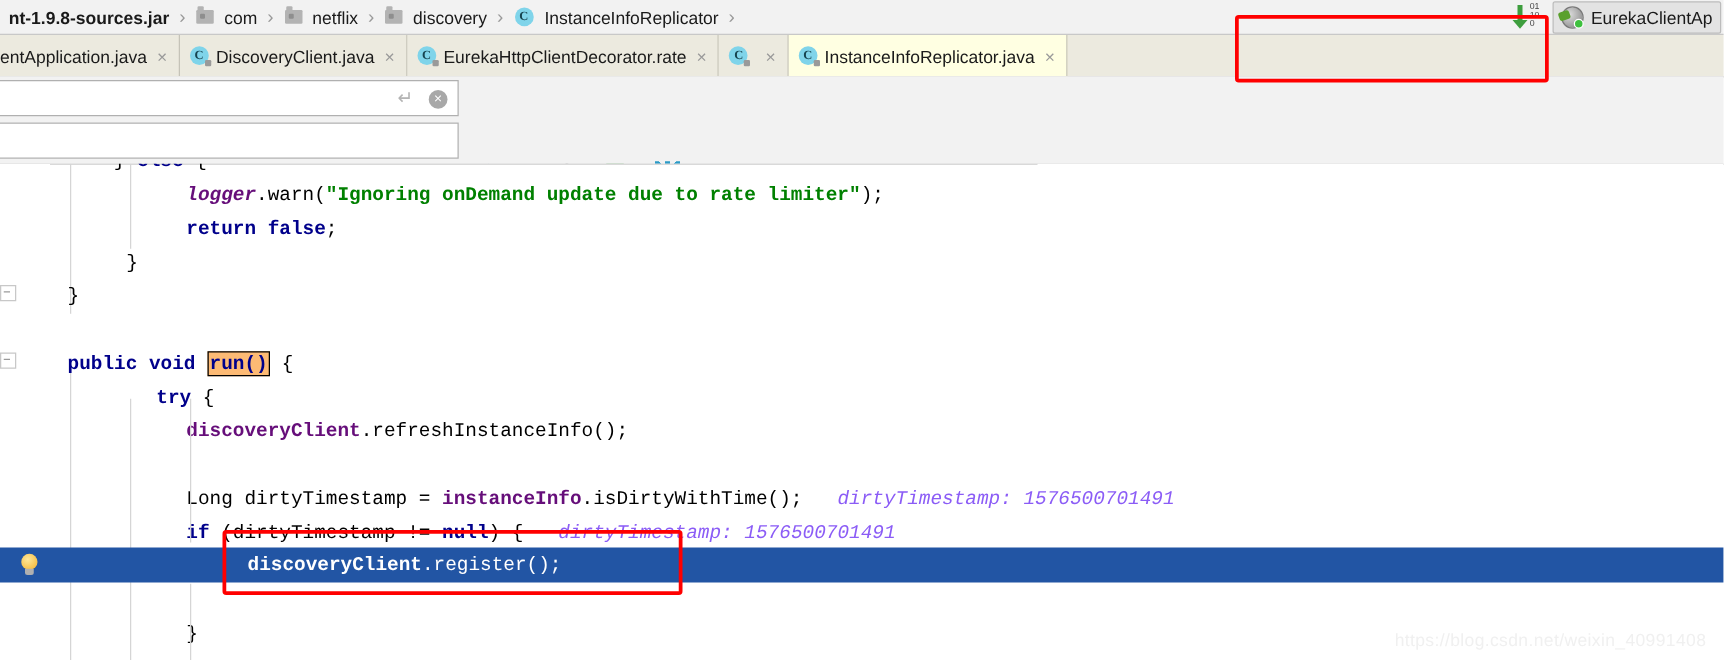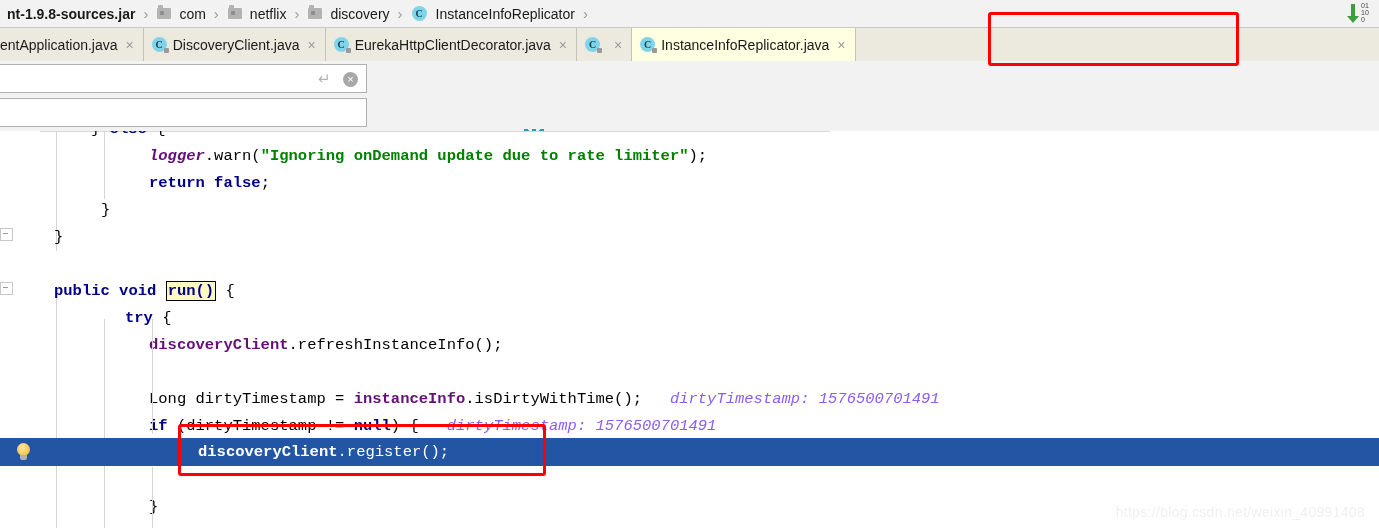--- a/index.html
+++ b/index.html
@@ -205,21 +205,21 @@
     font-size:15.5px;
   }
   .ln{position:absolute;left:0;white-space:pre;height:27px;line-height:27px;}
   .kw{color:#00008b;font-weight:bold;}
   .str{color:#008000;font-weight:bold;}
   .fld{color:#660e7a;font-weight:bold;}
   .fld-i{color:#660e7a;font-weight:bold;font-style:italic;}
   .pln{color:#000000;}
   .hint{color:#8b5cf6;font-style:italic;}
   .hl-run{
-    background:#fef9c3;border:1px solid #000;padding:0 1px;margin-top:18px;
+    background:#fdba74;border:1px solid #000;padding:0 1px;margin-top:18px;
   }
 
   .exec-line{
     position:absolute;left:0;top:438px;width:1379px;height:28px;background:#2255a4;
   }
   .exec-code{
     position:absolute;left:0;top:438px;height:28px;line-height:28px;white-space:pre;
     font-family:"Liberation Mono","DejaVu Sans Mono",monospace;font-size:15.5px;color:#fff;
   }
   .exec-code .b{font-weight:bold;}
@@ -277,36 +277,40 @@
       <span class="crumb-label">InstanceInfoReplicator</span>
       <span class="crumb-sep">›</span>
     </div>
 
     <div class="bc-right">
       <div class="dl-icon">
         <span class="dl-arrow"></span>
         <span class="dl-digits"><span>01</span><br><span>10</span></span>
         <span class="dl-d0">0</span>
       </div>
+      <div class="runcfg">
+        <span class="globe"></span>
+        <span class="runcfg-label">EurekaClientAp</span>
+      </div>
     </div>
   </div>
 
   <div class="tabbar">
     <div class="tab" style="padding-left:0;">
       <span class="tab-label" style="color:#1a1a1a;">entApplication.java</span>
       <span class="tab-close">×</span>
     </div>
     <div class="tab">
       <span class="tab-icon">C</span>
       <span class="tab-label">DiscoveryClient.java</span>
       <span class="tab-close">×</span>
     </div>
     <div class="tab">
       <span class="tab-icon">C</span>
-      <span class="tab-label">EurekaHttpClientDecorator.java</span>
+      <span class="tab-label">EurekaHttpClientDecorator.rate</span>
       <span class="tab-close">×</span>
     </div>
     <div class="tab">
       <span class="tab-icon">C</span>
       <span class="tab-close">×</span>
     </div>
     <div class="tab active">
       <span class="tab-icon">C</span>
       <span class="tab-label">InstanceInfoReplicator.java</span>
       <span class="tab-close">×</span>

